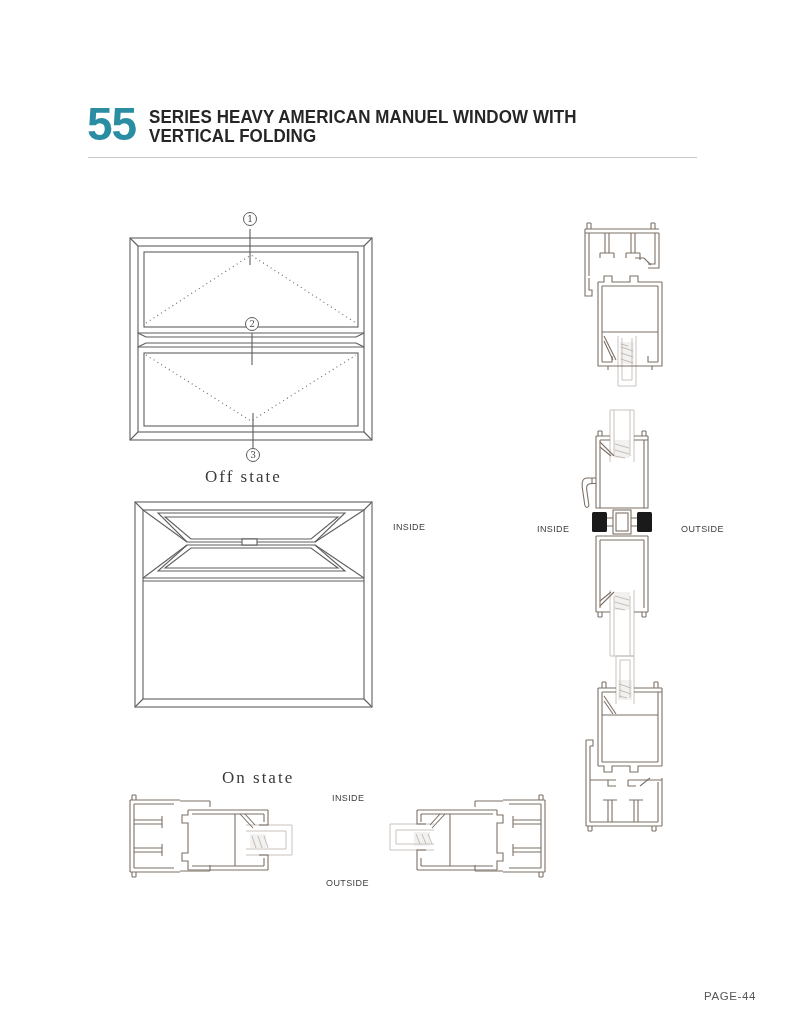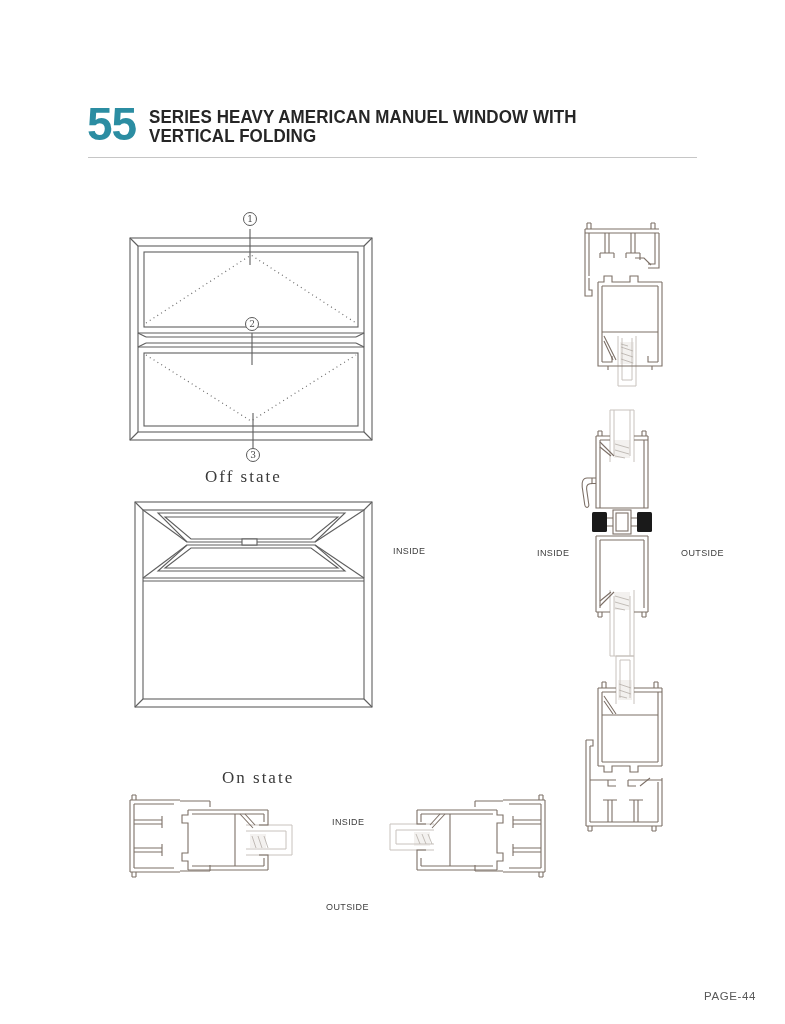--- a/index.html
+++ b/index.html
@@ -11,21 +11,21 @@
   .title-block{position:absolute;left:149px;top:108px;font-size:17.5px;font-weight:700;
         color:#262626;line-height:1.06;letter-spacing:0.1px;transform:scaleX(0.97);
         transform-origin:left top;}
   .rule{position:absolute;left:88px;top:157px;width:609px;height:1px;background:#c6c6c6;}
   .marker{position:absolute;width:14px;height:14px;border:1px solid #5a5a5a;border-radius:50%;
         background:#fff;display:flex;align-items:center;justify-content:center;
         font-size:9px;color:#4a4a4a;font-family:"DejaVu Serif",serif;box-sizing:border-box;}
   .state-label{position:absolute;font-family:Liberation Serif, serif;font-size:17px;
         color:#3a3a3a;letter-spacing:2px;white-space:nowrap;}
   .side-label{position:absolute;font-size:9px;font-weight:500;color:#3d3d3d;
-        letter-spacing:0.4px;white-space:nowrap;margin-top:24px;}
+        letter-spacing:0.4px;white-space:nowrap;}
   .page-num{position:absolute;left:704px;top:990px;font-size:11.5px;color:#595959;
         letter-spacing:0.6px;}
   svg{display:block;}
 </style>
 </head>
 <body>
 
 <div class="page">
 
   <div class="series-num">55</div>

